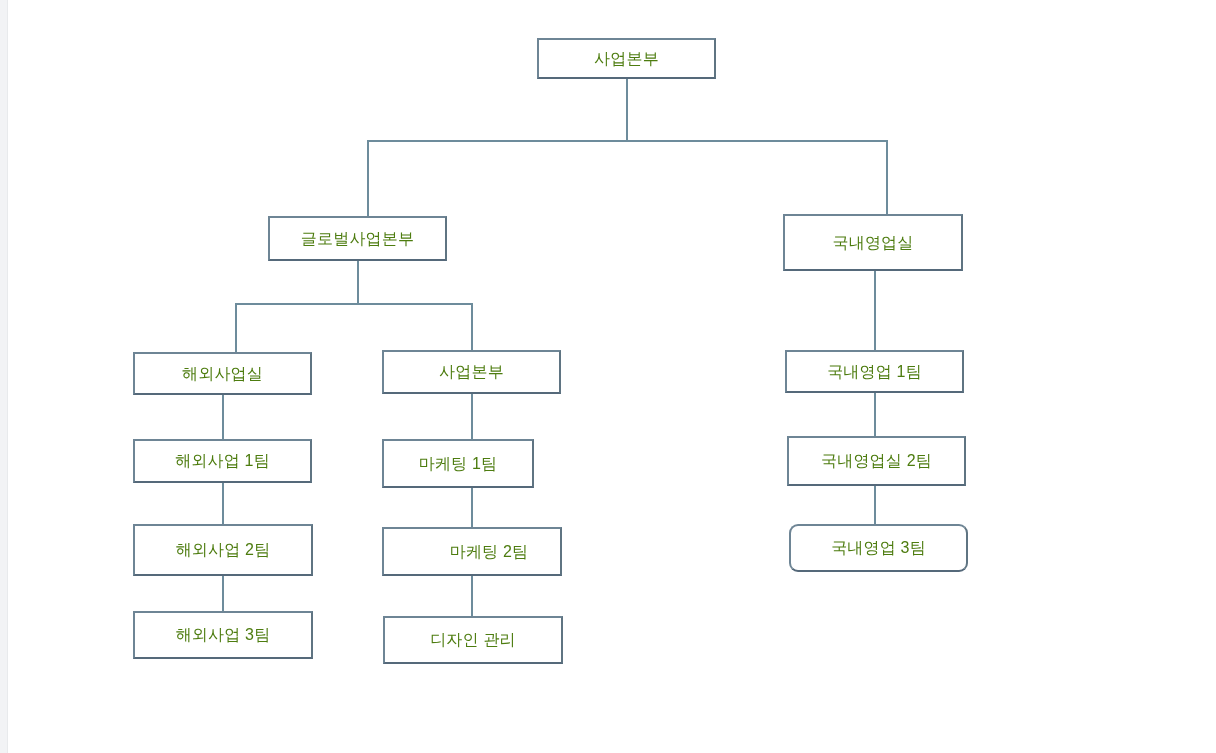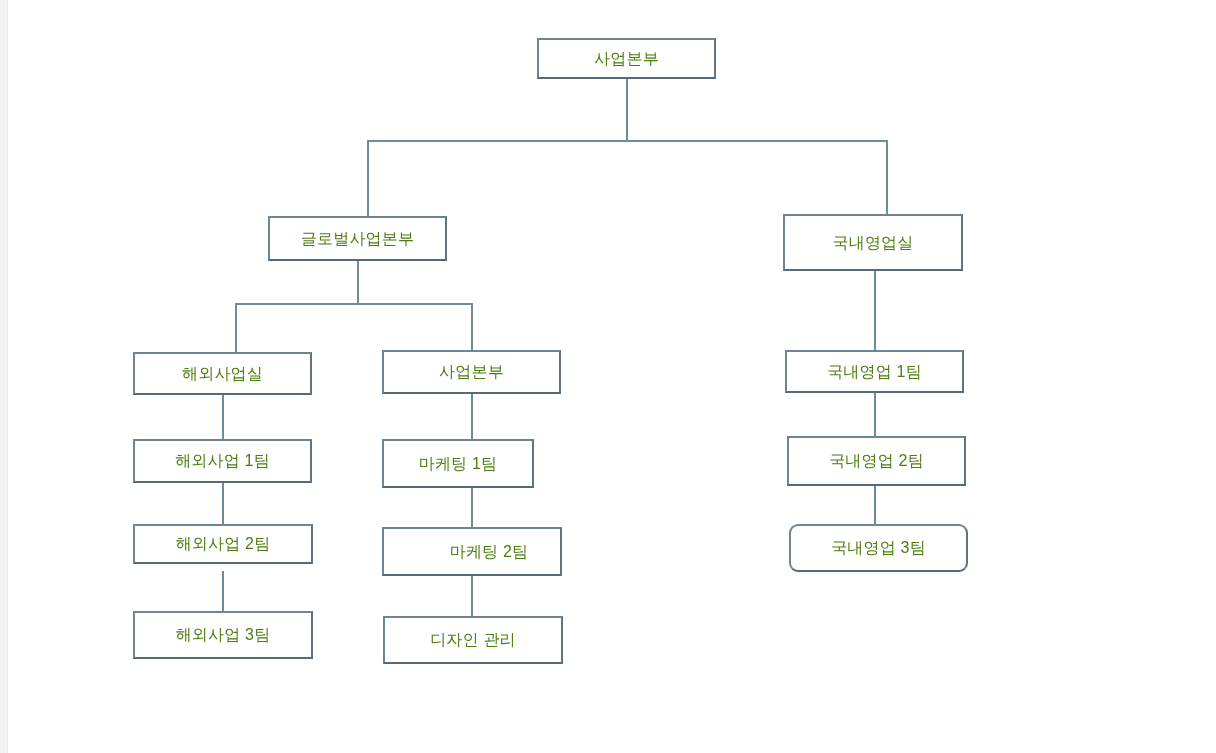--- a/index.html
+++ b/index.html
@@ -111,21 +111,21 @@
   </div>
 
   <div class="node" style="left:382px; top:350px; width:179px; height:44px;">
     <span class="label">사업본부</span>
   </div>
 
   <div class="node" style="left:133px; top:439px; width:179px; height:44px;">
     <span class="label">해외사업 1팀</span>
   </div>
 
-  <div class="node" style="left:133px; top:524px; width:180px; height:40px;">
+  <div class="node" style="left:133px; top:524px; width:180px; height:52px;">
     <span class="label">해외사업 2팀</span>
   </div>
 
   <div class="node" style="left:133px; top:611px; width:180px; height:48px;">
     <span class="label">해외사업 3팀</span>
   </div>
 
   <div class="node" style="left:382px; top:439px; width:152px; height:49px;align-items:center;">
     <span class="label">마케팅 1팀</span>
   </div>
@@ -136,20 +136,20 @@
 
   <div class="node" style="left:383px; top:616px; width:180px; height:48px;">
     <span class="label">디자인 관리</span>
   </div>
 
   <div class="node" style="left:785px; top:350px; width:179px; height:43px;">
     <span class="label">국내영업 1팀</span>
   </div>
 
   <div class="node" style="left:787px; top:436px; width:179px; height:50px;">
-    <span class="label">국내영업 2팀</span>
+    <span class="label">국내영업실 2팀</span>
   </div>
 
   <div class="node" style="left:789px; top:524px; width:179px; height:48px;border-radius:9px;">
     <span class="label">국내영업 3팀</span>
   </div>
 
 </div>
 
 </body></html>

